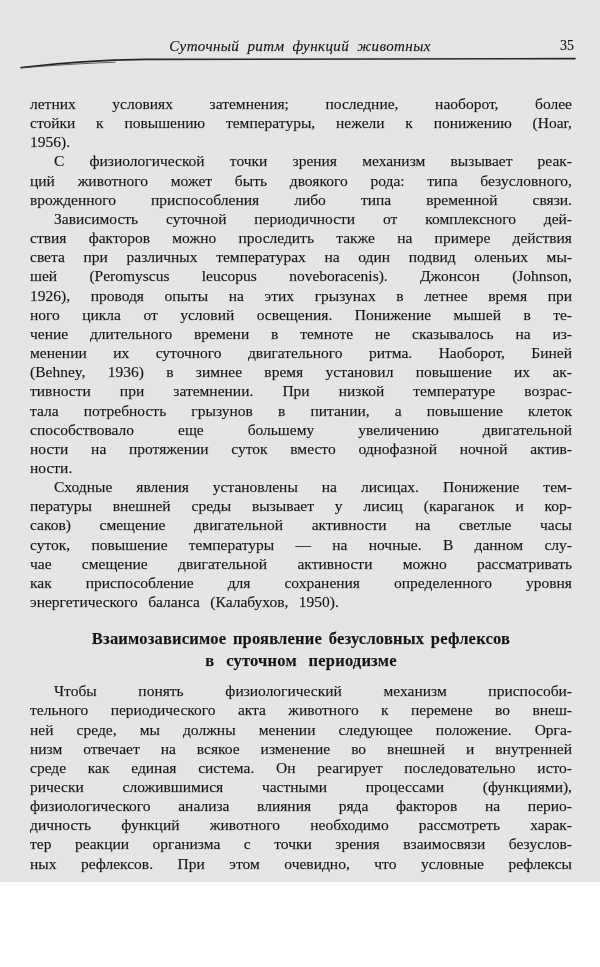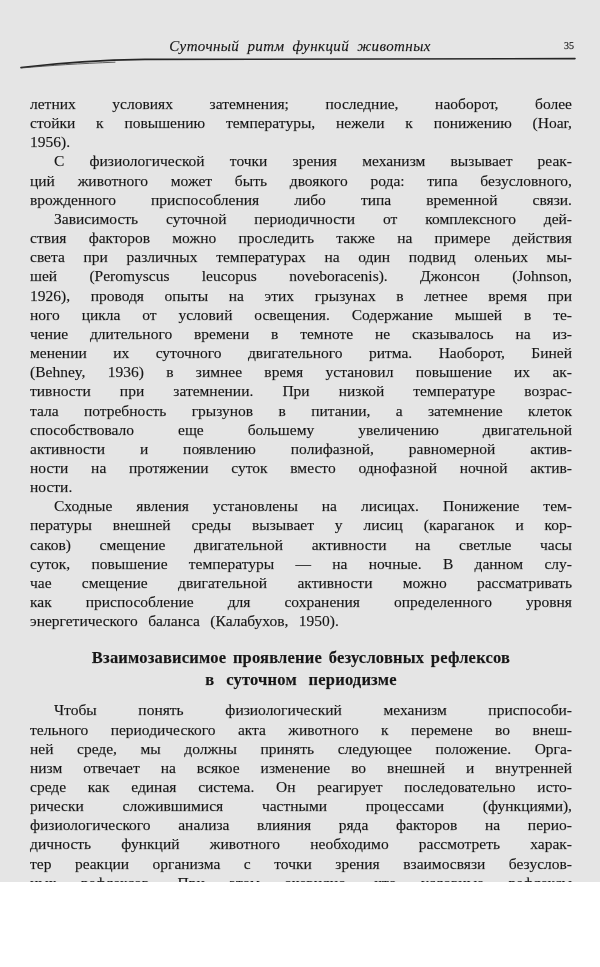--- a/index.html
+++ b/index.html
@@ -27,21 +27,21 @@
     font-style: italic;
     font-size: 15px;
     line-height: 18px;
     letter-spacing: 0.4px;
     word-spacing: 4px;
   }
   .page-number {
     position: absolute;
     right: -4px;
     top: 0;
-    font-size: 10px;
+    font-size: 14px;
     line-height: 18px;
     font-style: normal;
   }
 
   .header-rule { display: block; margin: 2px 24px 0 20px; }
 
   .text-column {
     margin: 25px 28px 0 30px;
     font-size: 15.5px;
     line-height: 19.15px;
@@ -95,48 +95,47 @@
         <div class="line line-indent">С физиологической точки зрения механизм вызывает реак-</div>
         <div class="line">ций животного может быть двоякого рода: типа безусловного,</div>
         <div class="line">врожденного приспособления либо типа временной связи.</div>
       </div>
       <div class="paragraph">
         <div class="line line-indent">Зависимость суточной периодичности от комплексного дей-</div>
         <div class="line">ствия факторов можно проследить также на примере действия</div>
         <div class="line">света при различных температурах на один подвид оленьих мы-</div>
         <div class="line">шей (Peromyscus leucopus noveboracenis). Джонсон (Johnson,</div>
         <div class="line">1926), проводя опыты на этих грызунах в летнее время при</div>
-        <div class="line">ного цикла от условий освещения. Содержание мышей в те-</div>
+        <div class="line">ного цикла от условий освещения. Понижение мышей в те-</div>
         <div class="line">чение длительного времени в темноте не сказывалось на из-</div>
         <div class="line">менении их суточного двигательного ритма. Наоборот, Биней</div>
         <div class="line">(Behney, 1936) в зимнее время установил повышение их ак-</div>
         <div class="line">тивности при затемнении. При низкой температуре возрас-</div>
-        <div class="line">тала потребность грызунов в питании, а затемнение клеток</div>
+        <div class="line">тала потребность грызунов в питании, а повышение клеток</div>
         <div class="line">способствовало еще большему увеличению двигательной</div>
-        <div class="line">активности и появлению полифазной, равномерной актив-</div>
         <div class="line">ности на протяжении суток вместо однофазной ночной актив-</div>
         <div class="line line-last">ности.</div>
       </div>
       <div class="paragraph">
         <div class="line line-indent">Сходные явления установлены на лисицах. Понижение тем-</div>
         <div class="line">пературы внешней среды вызывает у лисиц (караганок и кор-</div>
         <div class="line">саков) смещение двигательной активности на светлые часы</div>
         <div class="line">суток, повышение температуры — на ночные. В данном слу-</div>
         <div class="line">чае смещение двигательной активности можно рассматривать</div>
         <div class="line">как приспособление для сохранения определенного уровня</div>
         <div class="line line-last line-spread">энергетического баланса (Калабухов, 1950).</div>
       </div>
       <h2 class="section-heading">
         <div class="heading-line">Взаимозависимое проявление безусловных рефлексов</div>
         <div class="heading-line">в суточном периодизме</div>
       </h2>
       <div class="paragraph">
         <div class="line line-indent">Чтобы понять физиологический механизм приспособи-</div>
         <div class="line">тельного периодического акта животного к перемене во внеш-</div>
-        <div class="line">ней среде, мы должны принять следующее положение. Орга-</div>
+        <div class="line">ней среде, мы должны менении следующее положение. Орга-</div>
         <div class="line">низм отвечает на всякое изменение во внешней и внутренней</div>
         <div class="line">среде как единая система. Он реагирует последовательно исто-</div>
         <div class="line">рически сложившимися частными процессами (функциями),</div>
         <div class="line">физиологического анализа влияния ряда факторов на перио-</div>
         <div class="line">дичность функций животного необходимо рассмотреть харак-</div>
         <div class="line">тер реакции организма с точки зрения взаимосвязи безуслов-</div>
         <div class="line">ных рефлексов. При этом очевидно, что условные рефлексы</div>
       </div>
     </main>
 

